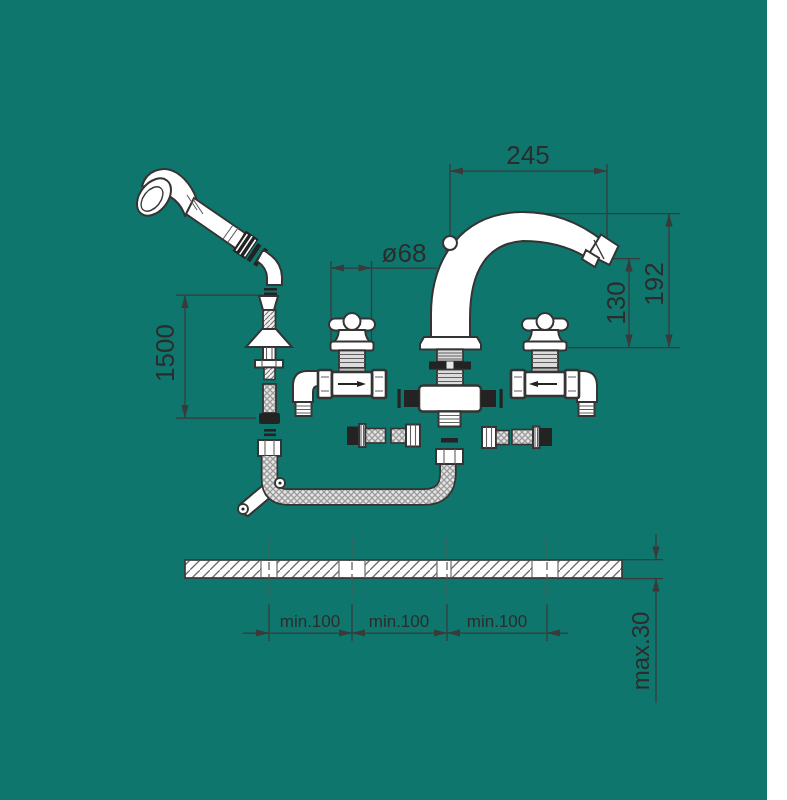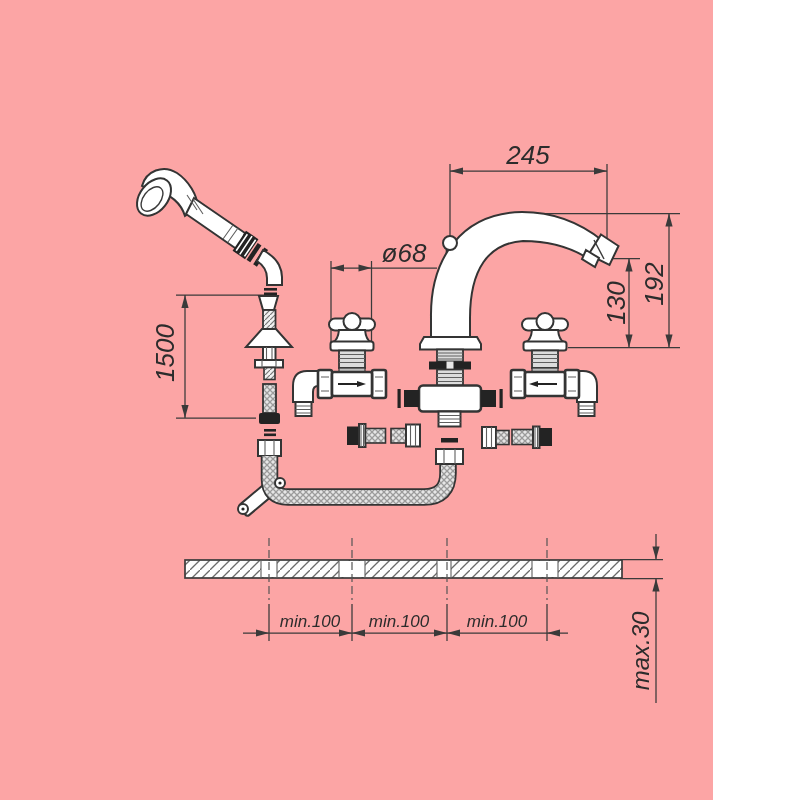--- a/index.html
+++ b/index.html
@@ -1,17 +1,17 @@
 <!DOCTYPE html>
 <html><head>
 <meta charset="utf-8">
 <style>
   html,body{margin:0;padding:0;background:#ffffff;}
-  .canvas{position:relative;width:713px;height:800px;background:#fca5a5;overflow:hidden;
-          font-family:"Liberation Sans",sans-serif;font-style:italic;}
+  .canvas{position:relative;width:767px;height:800px;background:#0f766e;overflow:hidden;
+          font-family:"Liberation Sans",sans-serif;}
   svg text{font-family:"Liberation Sans",sans-serif;fill:#2c2c2c;}
   .o  {fill:#ffffff;stroke:#343434;stroke-width:2;}
   .o3 {stroke-width:2.6;}
   .ln {stroke:#3a3a3a;stroke-width:1.4;fill:none;}
   .th {stroke:#5f5f5f;stroke-width:1.1;fill:none;}
   .dim{stroke:#3a3a3a;stroke-width:1.25;fill:none;}
   .cl {stroke:#555555;stroke-width:1.2;fill:none;stroke-dasharray:8 4;}
   .txt {font-size:26px;}
   .txtm{font-size:17px;}
   .txtr{font-size:24px;}

